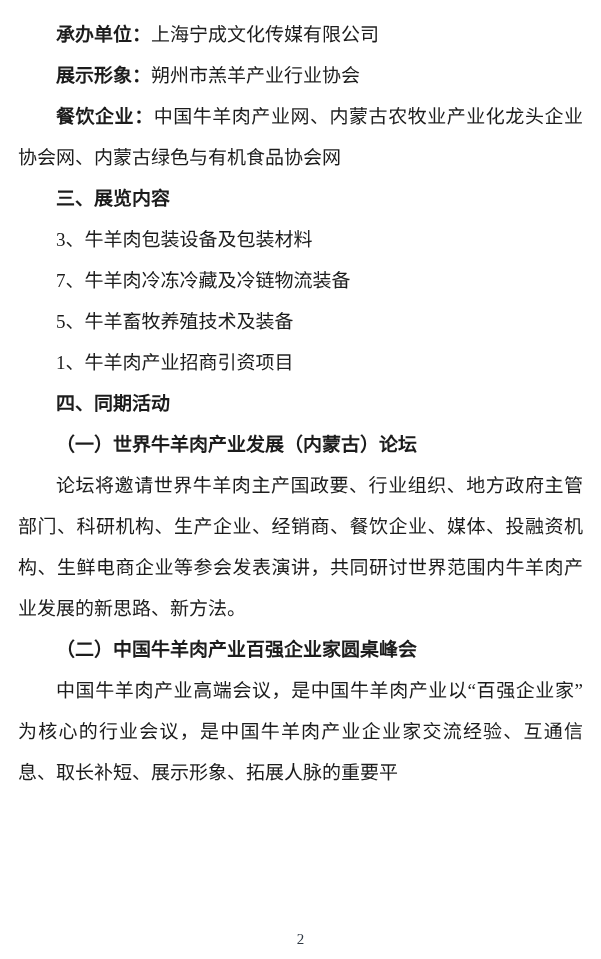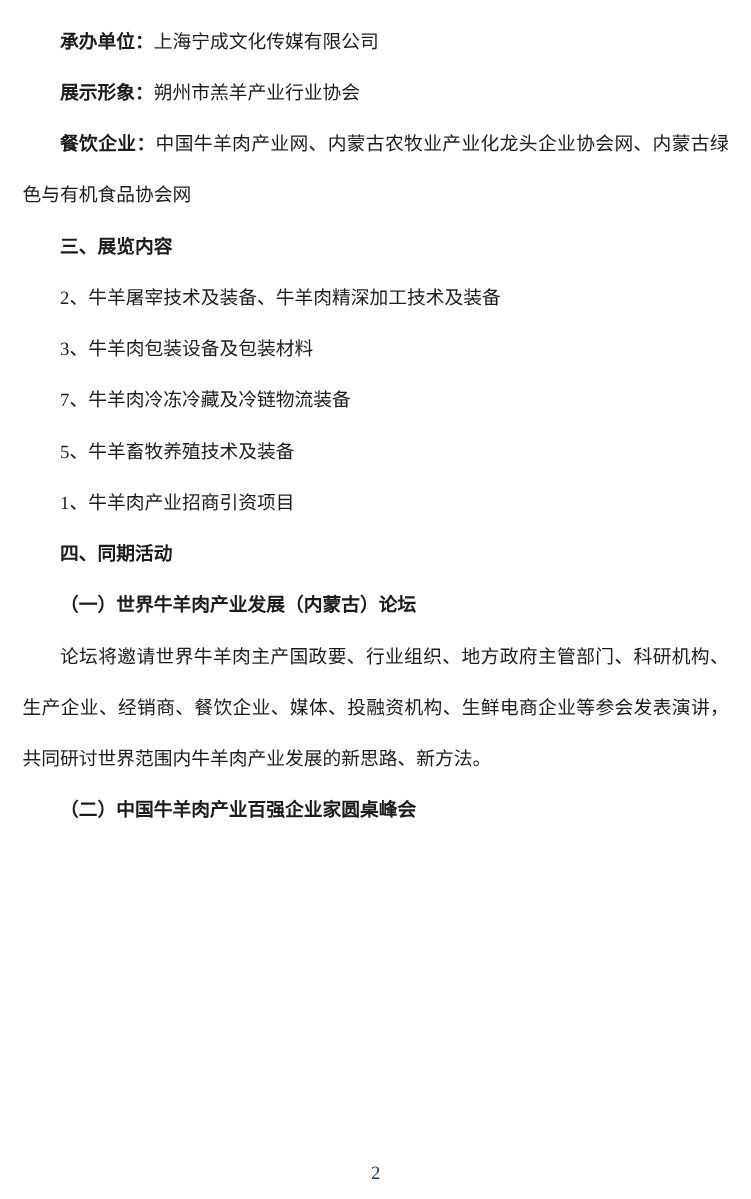--- a/index.html
+++ b/index.html
@@ -12,21 +12,21 @@
     height: 959px;
     position: relative;
     overflow: hidden;
   }
   .page {
     position: absolute;
     inset: 0;
     padding: 14px 18px 0 18px;
     box-sizing: border-box;
     font-family: "Liberation Serif", serif;
-    font-size: 15px;
+    font-size: 19px;
     line-height: 41px;
     color: #1c1c1c;
     text-align: justify;
   }
   .page p {
     margin: 0;
     text-indent: 2em;
   }
   .info-label {
     font-weight: 700;
@@ -59,28 +59,28 @@
   <p>
     <span class="info-label">展示形象：</span><span>朔州市羔羊产业行业协会</span>
   </p>
 
   <p>
     <span class="info-label">餐饮企业：</span><span>中国牛羊肉产业网、内蒙古农牧业产业化龙头企业协会网、内蒙古绿色与有机食品协会网</span>
   </p>
 
   <p class="heading">三、展览内容</p>
 
-  <p>2、牛羊屠宰技术及装备、牛羊肉精深加工技术及装备</p>
   <p>3、牛羊肉包装设备及包装材料</p>
   <p>7、牛羊肉冷冻冷藏及冷链物流装备</p>
   <p>5、牛羊畜牧养殖技术及装备</p>
   <p>1、牛羊肉产业招商引资项目</p>
 
   <p class="heading">四、同期活动</p>
 
   <p class="sub-heading">（一）世界牛羊肉产业发展（内蒙古）论坛</p>
   <p>论坛将邀请世界牛羊肉主产国政要、行业组织、地方政府主管部门、科研机构、生产企业、经销商、餐饮企业、媒体、投融资机构、生鲜电商企业等参会发表演讲，共同研讨世界范围内牛羊肉产业发展的新思路、新方法。</p>
 
   <p class="sub-heading">（二）中国牛羊肉产业百强企业家圆桌峰会</p>
+  <p>中国牛羊肉产业高端会议，是中国牛羊肉产业以“百强企业家”为核心的行业会议，是中国牛羊肉产业企业家交流经验、互通信息、取长补短、展示形象、拓展人脉的重要平</p>
 
 </div>
 
 <div class="page-number">2</div>
 
 </body></html>

